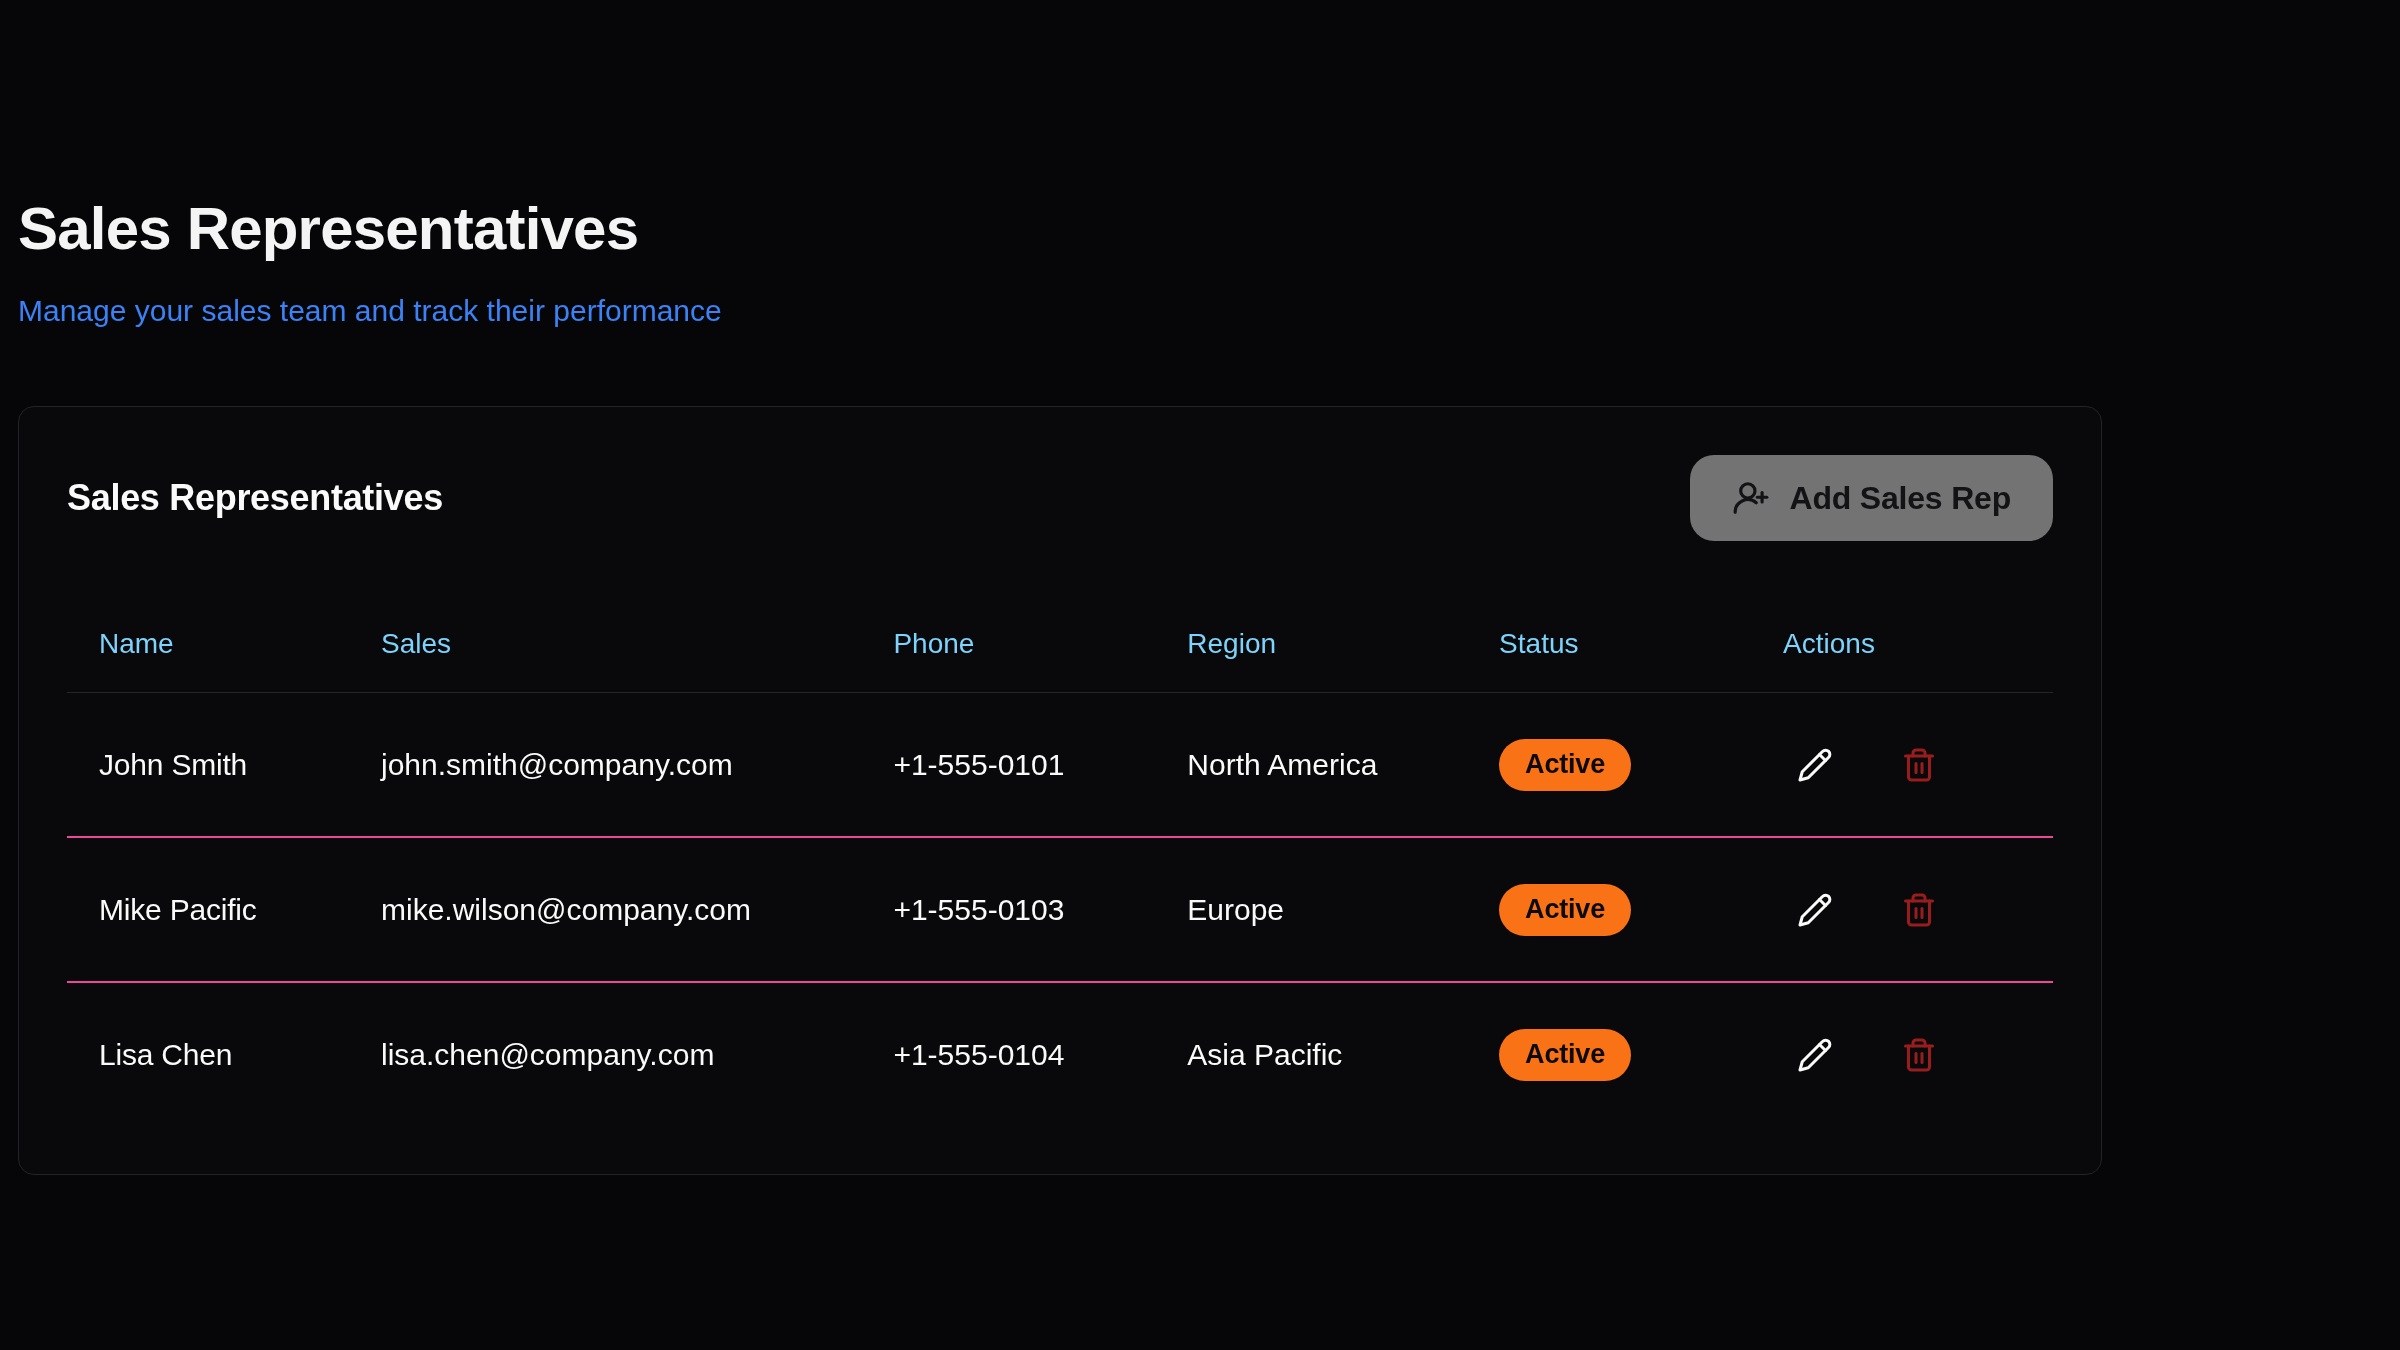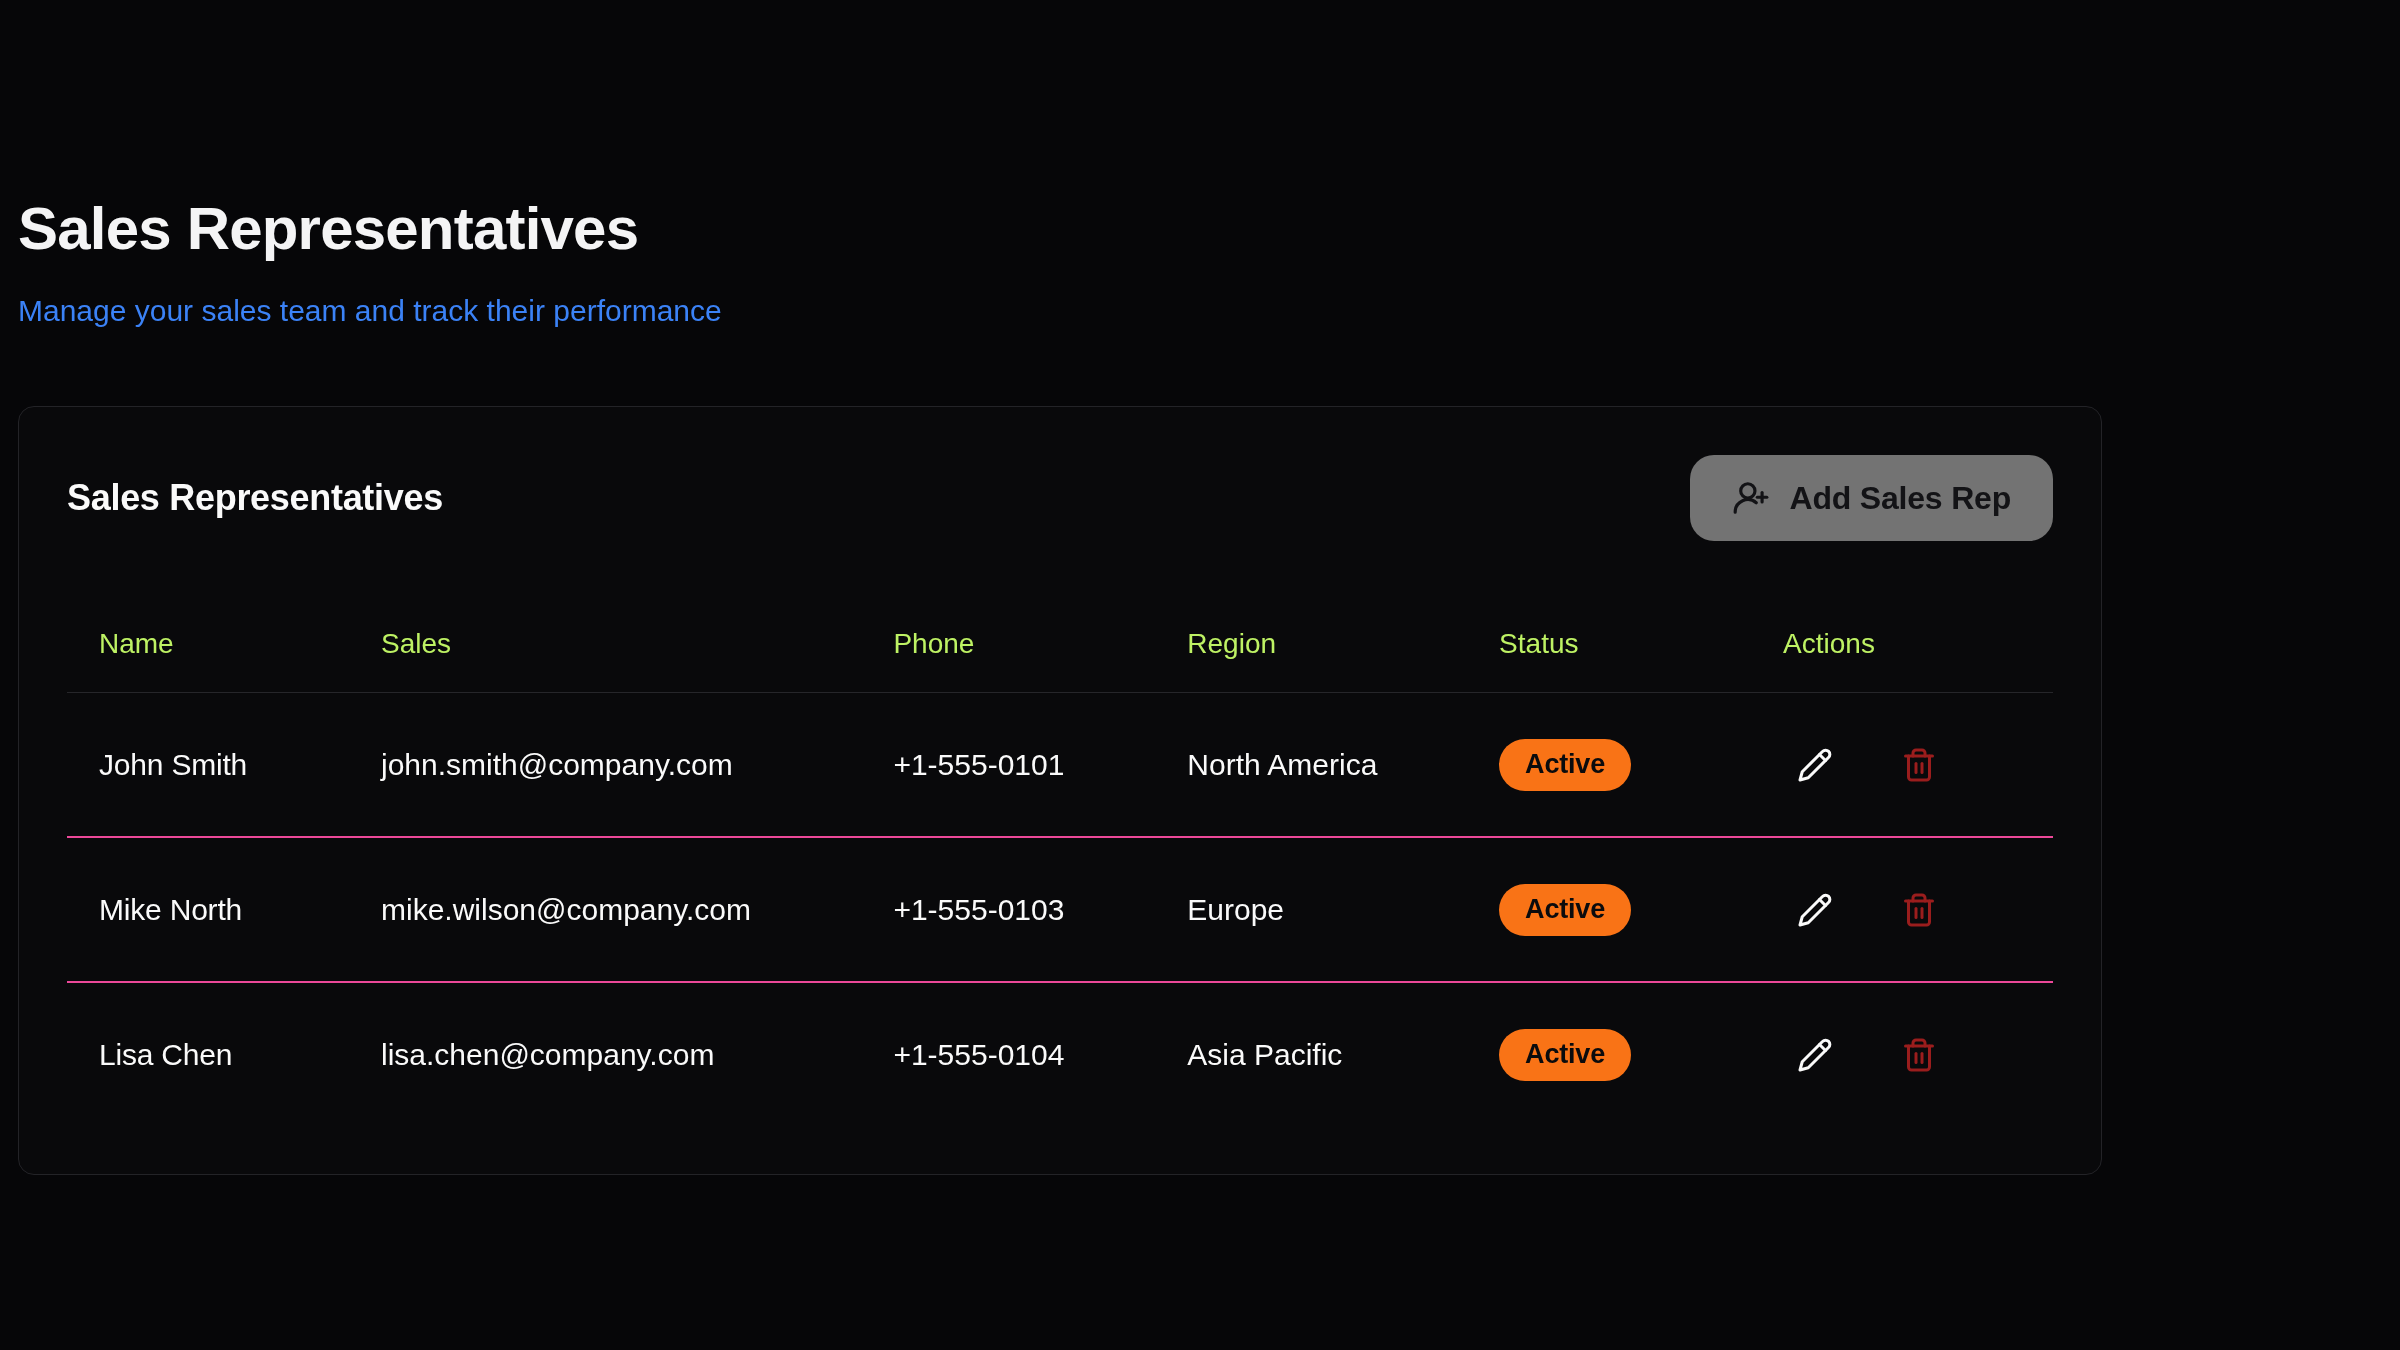--- a/index.html
+++ b/index.html
@@ -92,21 +92,21 @@
     border-collapse: collapse;
     table-layout: fixed;
   }
   .reps-table thead th {
     height: 96px;
     padding: 0 32px;
     text-align: left;
     vertical-align: middle;
     font-size: 28px;
     font-weight: 500;
-    color: #bef264;
+    color: #7dd3fc;
     border-bottom: 1px solid #26262a;
   }
   .reps-table tbody td {
     height: 143px;
     padding: 0 32px;
     vertical-align: middle;
     font-size: 30px;
     font-weight: 400;
     color: #fafafa;
     border-bottom: 2px solid #ec4899;
@@ -230,21 +230,21 @@
                     <line x1="10" y1="11" x2="10" y2="17"></line>
                     <line x1="14" y1="11" x2="14" y2="17"></line>
                   </svg>
                 </span>
               </button>
             </div>
           </td>
         </tr>
 
         <tr>
-          <td class="cell-name">Mike North</td>
+          <td class="cell-name">Mike Pacific</td>
           <td>mike.wilson@company.com</td>
           <td>+1-555-0103</td>
           <td>Europe</td>
           <td>
             <span class="status-badge">Active</span>
           </td>
           <td>
             <div class="actions-cell-inner">
               <button class="icon-btn edit">
                 <span style="display:inline-flex;">

